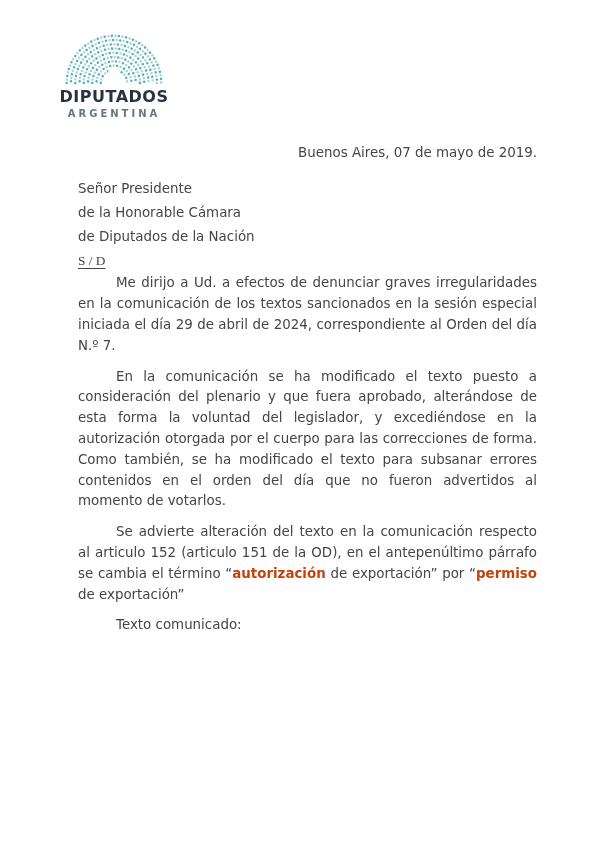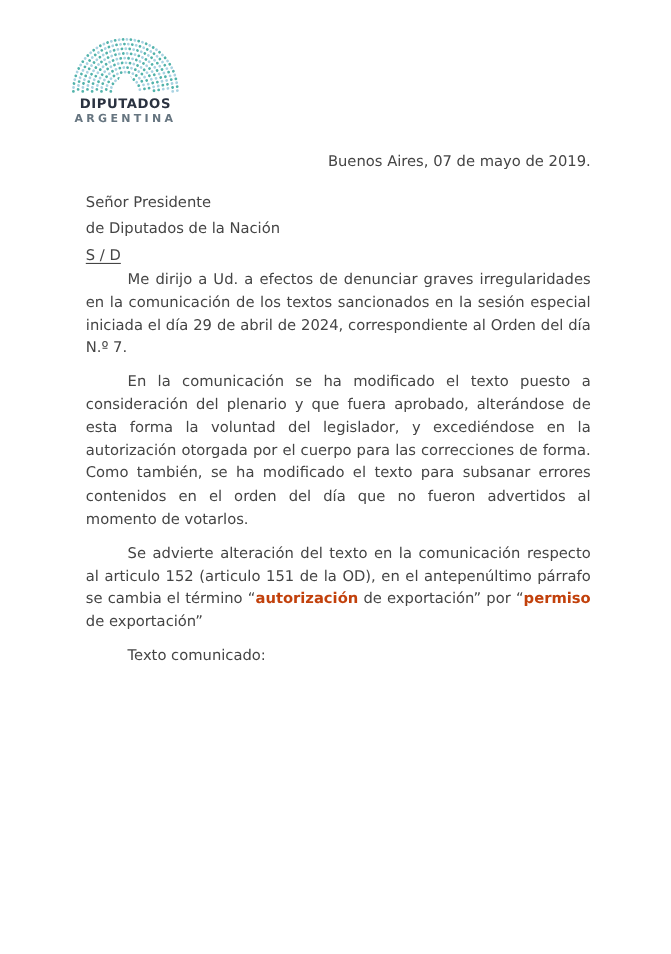--- a/index.html
+++ b/index.html
@@ -22,21 +22,21 @@
     text-align: center;
   }
   .hemicycle {
     display: block;
     margin: 0 auto;
     width: 104px;
     height: 57px;
   }
   .logo-title {
     margin-top: 1px;
-    font-size: 12px;
+    font-size: 16px;
     font-weight: bold;
     letter-spacing: 0.5px;
     color: #2a3240;
     line-height: 1.1;
   }
   .logo-subtitle {
     margin-top: 2px;
     font-size: 10px;
     font-weight: bold;
     letter-spacing: 3px;
@@ -52,20 +52,21 @@
     margin-top: 24px;
     text-align: right;
   }
   .recipient {
     margin-top: 14px;
     line-height: 24px;
   }
   .salutation {
     text-decoration: underline;
     text-underline-offset: 3px;
+    font-family: Liberation Serif, serif;
   }
   .para {
     margin: 0 0 10px 0;
     text-align: justify;
     text-indent: 38px;
   }
   .para.first {
   }
   .para.no-justify {
     text-align: left;
@@ -106,20 +107,21 @@
     <div class="logo-title">DIPUTADOS</div>
     <div class="logo-subtitle">ARGENTINA</div>
   </div>
 
   <div class="content">
 
     <div class="date-line">Buenos Aires, 07 de mayo de 2019.</div>
 
     <div class="recipient">
       <div>Señor Presidente</div>
+      <div>de la Honorable Cámara</div>
       <div>de Diputados de la Nación</div>
       <div class="salutation">S / D</div>
     </div>
 
     <p class="para first">Me dirijo a Ud. a efectos de denunciar graves irregularidades en la comunicación de los textos sancionados en la sesión especial iniciada el día 29 de abril de 2024, correspondiente al Orden del día N.º 7.</p>
 
     <p class="para">En la comunicación se ha modificado el texto puesto a consideración del plenario y que fuera aprobado, alterándose de esta forma la voluntad del legislador, y excediéndose en la autorización otorgada por el cuerpo para las correcciones de forma. Como también, se ha modificado el texto para subsanar errores contenidos en el orden del día que no fueron advertidos al momento de votarlos.</p>
 
 
 

